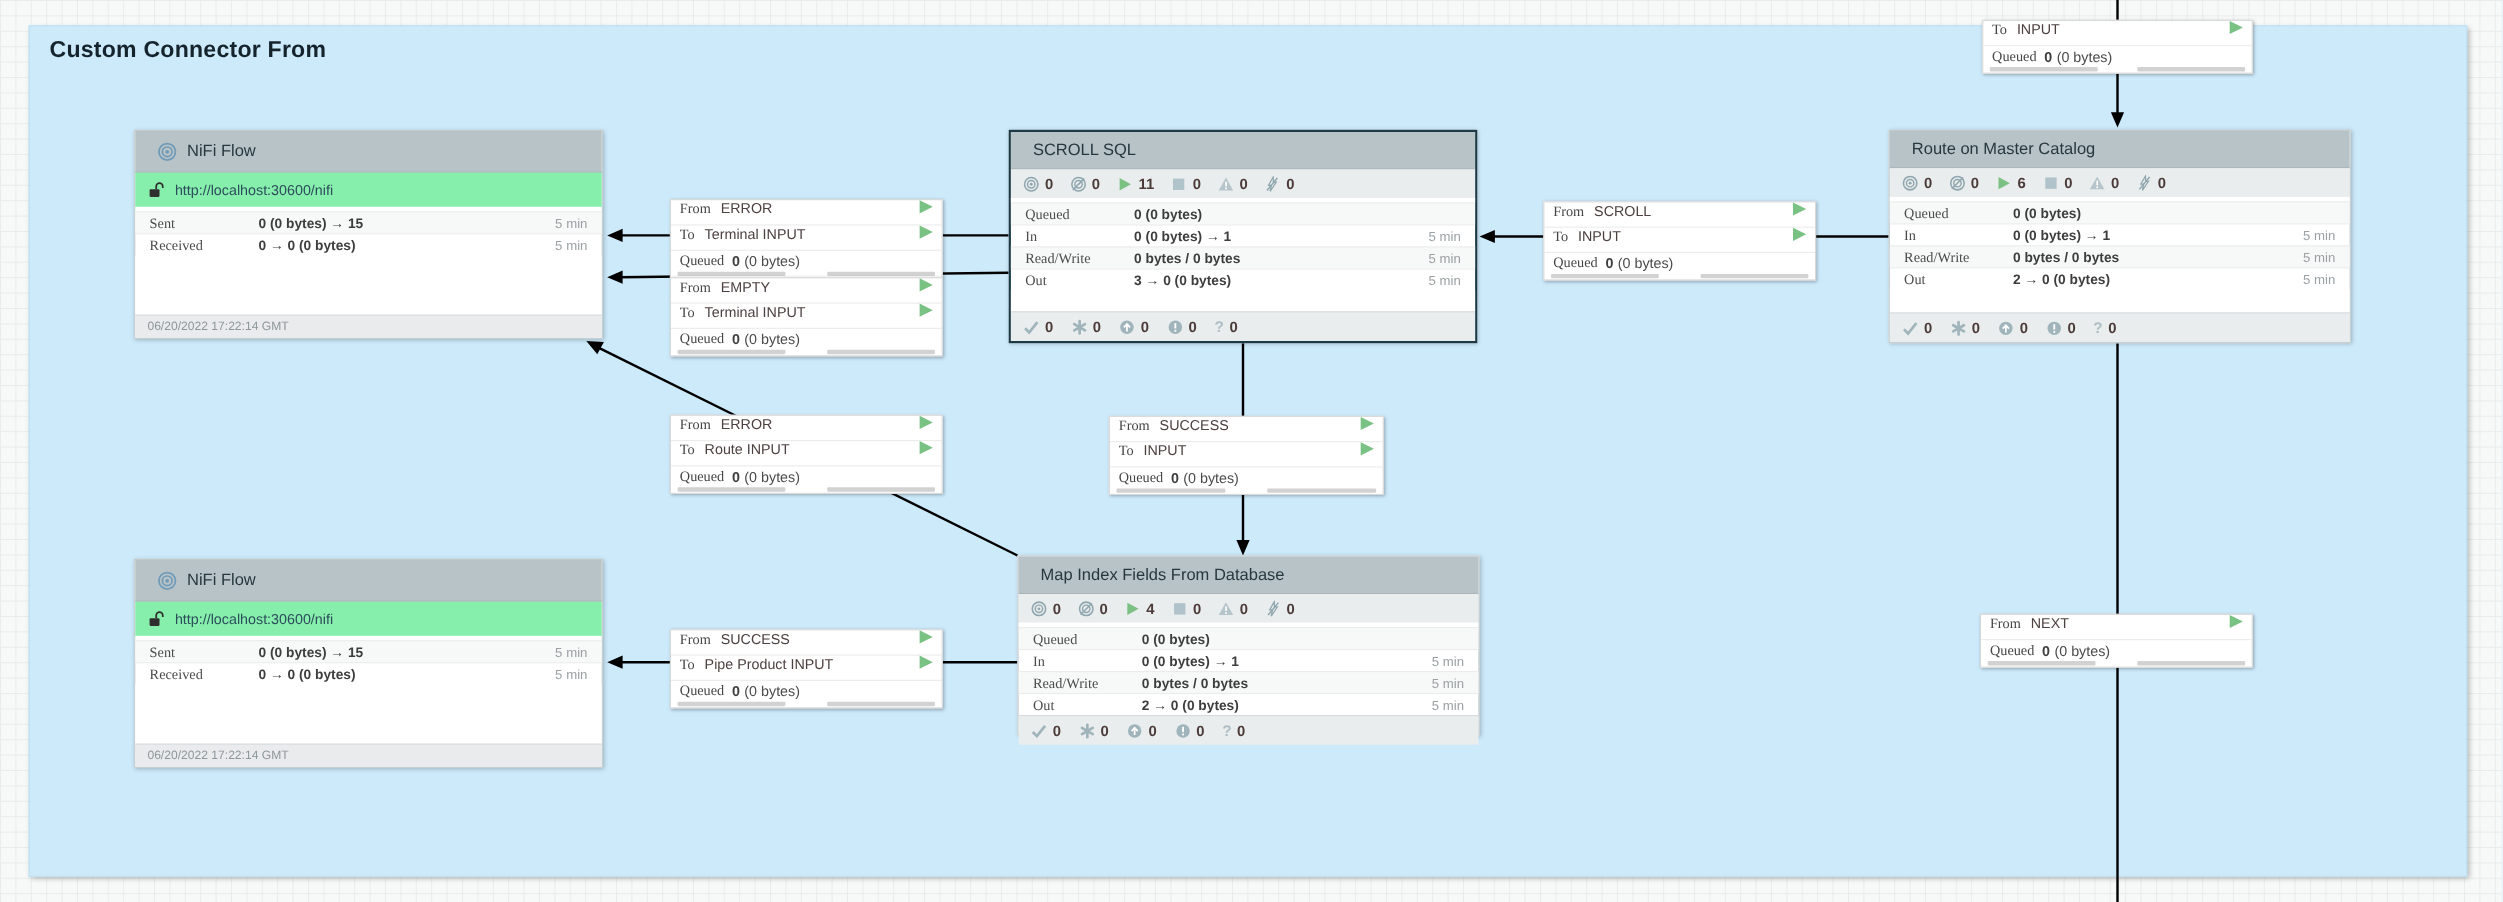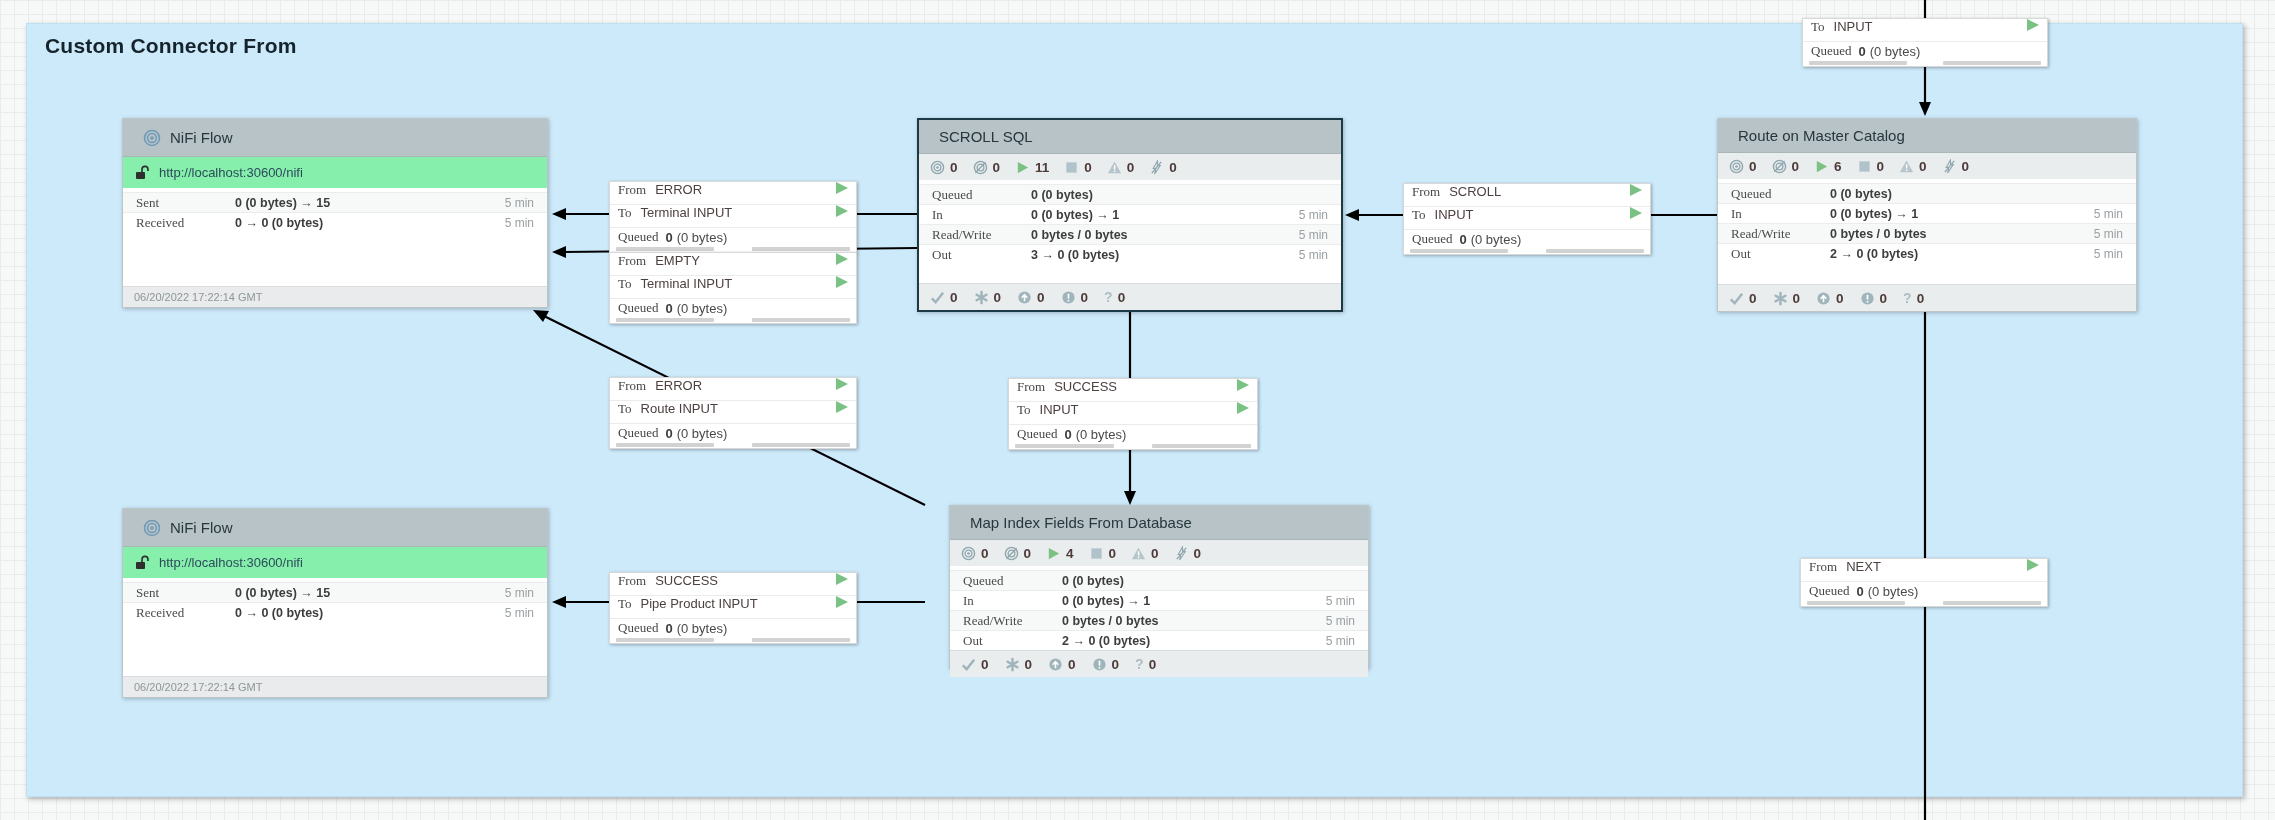--- a/index.html
+++ b/index.html
@@ -382,21 +382,21 @@
         </svg>
       <span class="count">0</span>
     </span>
     <span class="icon-count">
       <span class="q-glyph">?</span>
       <span class="count">0</span>
     </span>
   </div>
 </div>
 
-<div class="pg-card" style="left:949px; top:505px; width:420px; height:164px;">
+<div class="pg-card" style="left:925px; top:505px; width:420px; height:164px;">
   <div class="pg-header">
     <span>Map Index Fields From Database</span>
   </div>
   <div class="status-bar">
     <span class="icon-count">
       <svg width="15" height="15" viewBox="0 0 16 16">
           <circle cx="8" cy="8" r="6.5" fill="none" stroke="#8fa6ae" stroke-width="1.5"></circle>
           <circle cx="8" cy="8" r="3.6" fill="none" stroke="#8fa6ae" stroke-width="1.4"></circle>
           <circle cx="8" cy="8" r="1.4" fill="#8fa6ae"></circle>
         </svg>

